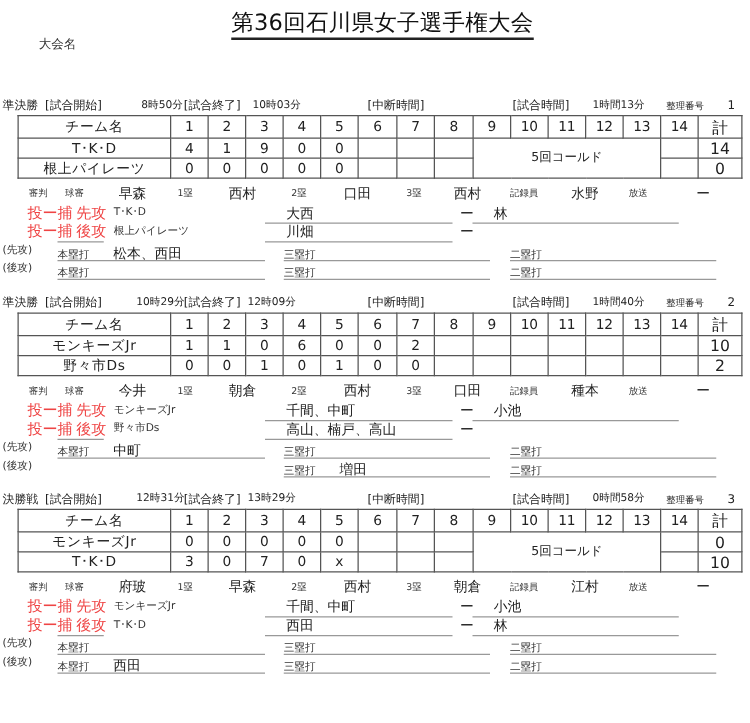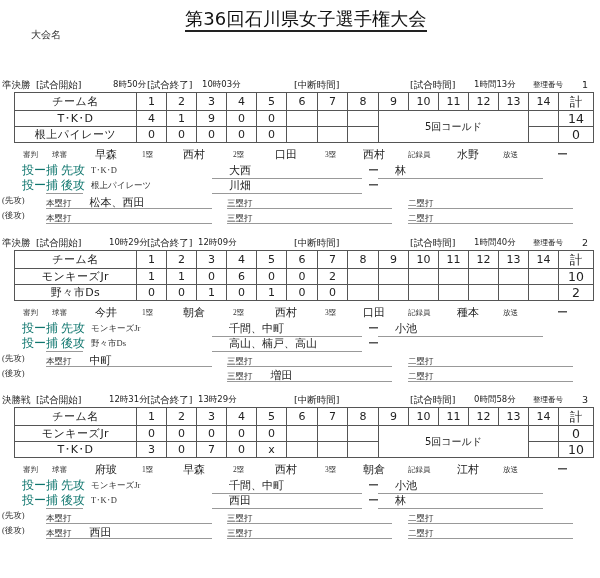--- a/index.html
+++ b/index.html
@@ -24,25 +24,25 @@
     table-layout: fixed; font-size: 11px; color: #222;
   }
   table.score td {
     border: 1px solid #555; padding: 0; text-align: center; height: 15px; line-height: 15px;
   }
   table.score tr.head td { height: 17px; line-height: 17px; }
   table.score td.team { font-size: 11px; letter-spacing: 0.5px; }
   table.score td.total { font-size: 12.5px; }
   table.score td.cold { font-size: 10px; }
 
-  .row { position: absolute; height: 15px; line-height: 15px; white-space: nowrap; font-family: Liberation Serif, serif; }
+  .row { position: absolute; height: 15px; line-height: 15px; white-space: nowrap; }
   .lab-xs { font-size: 7.5px; color: #333; }
   .lab-sm { font-size: 8.5px; color: #333; }
   .name { font-size: 11px; color: #222; }
-  .bat { font-size: 12px; color: #0f766e; }
+  .bat { font-size: 12px; color: #ef4444; }
   .ul { border-bottom: 1px solid #999; }
 </style>
 </head>
 <body>
 
 <div class="abs title">第36回石川県女子選手権大会</div>
 <div class="abs taikai">大会名</div>
 
 <div id="sections">
     <div class="section" style="top: 77px;">

